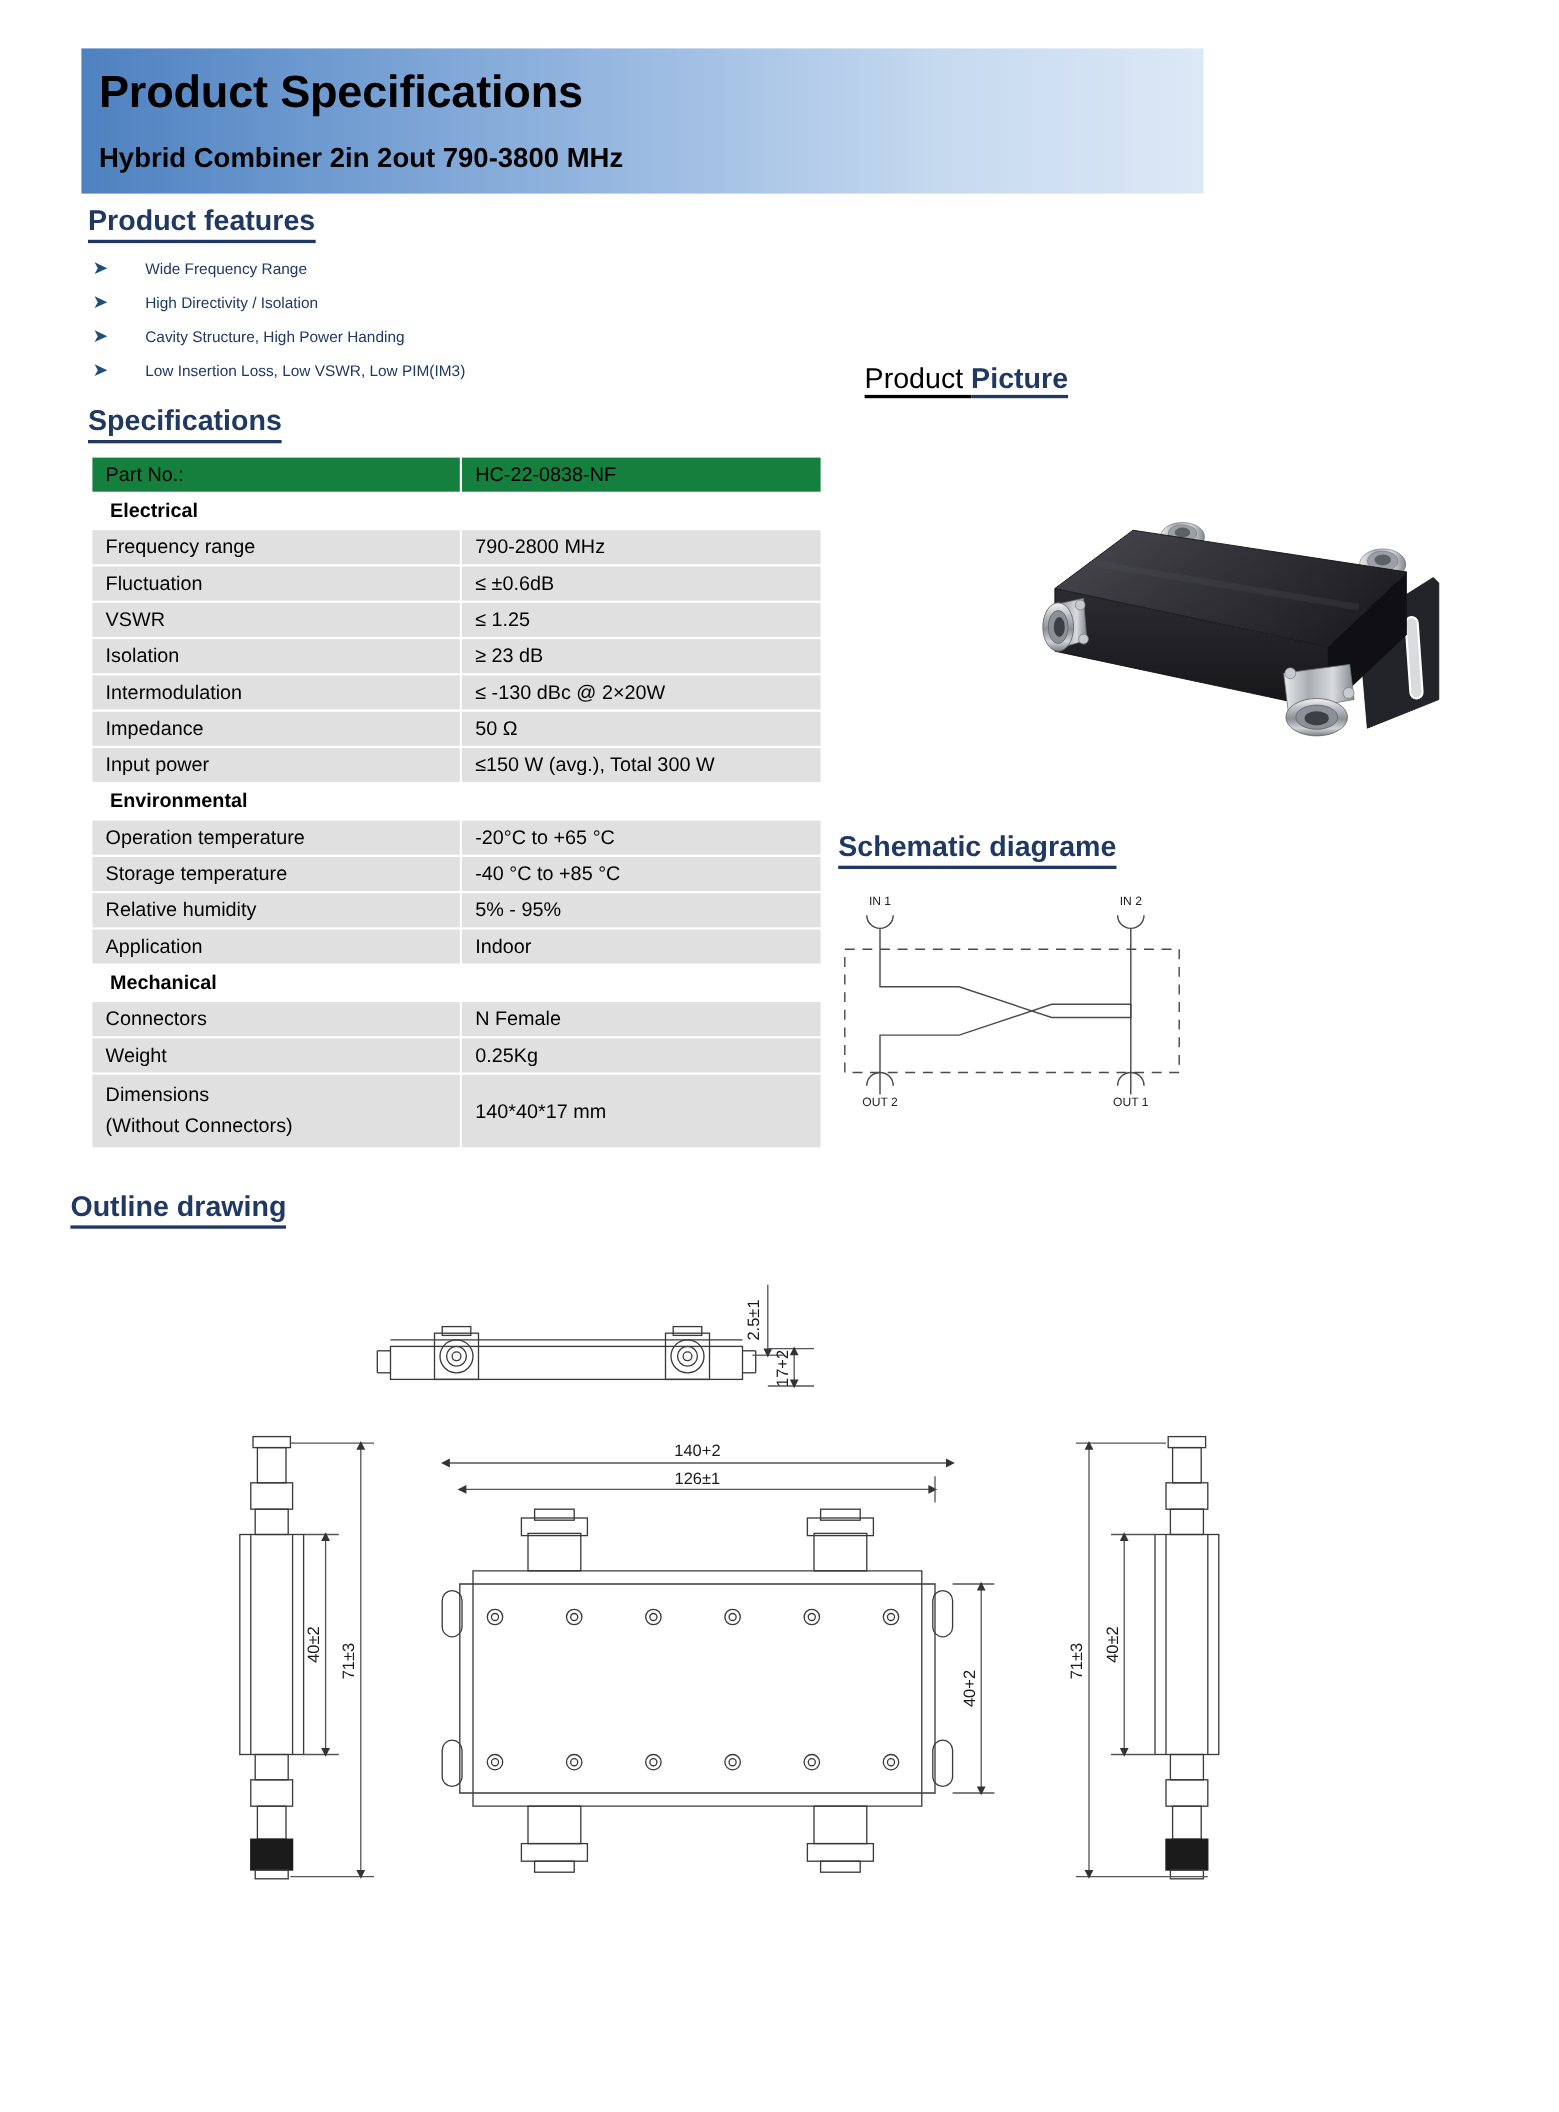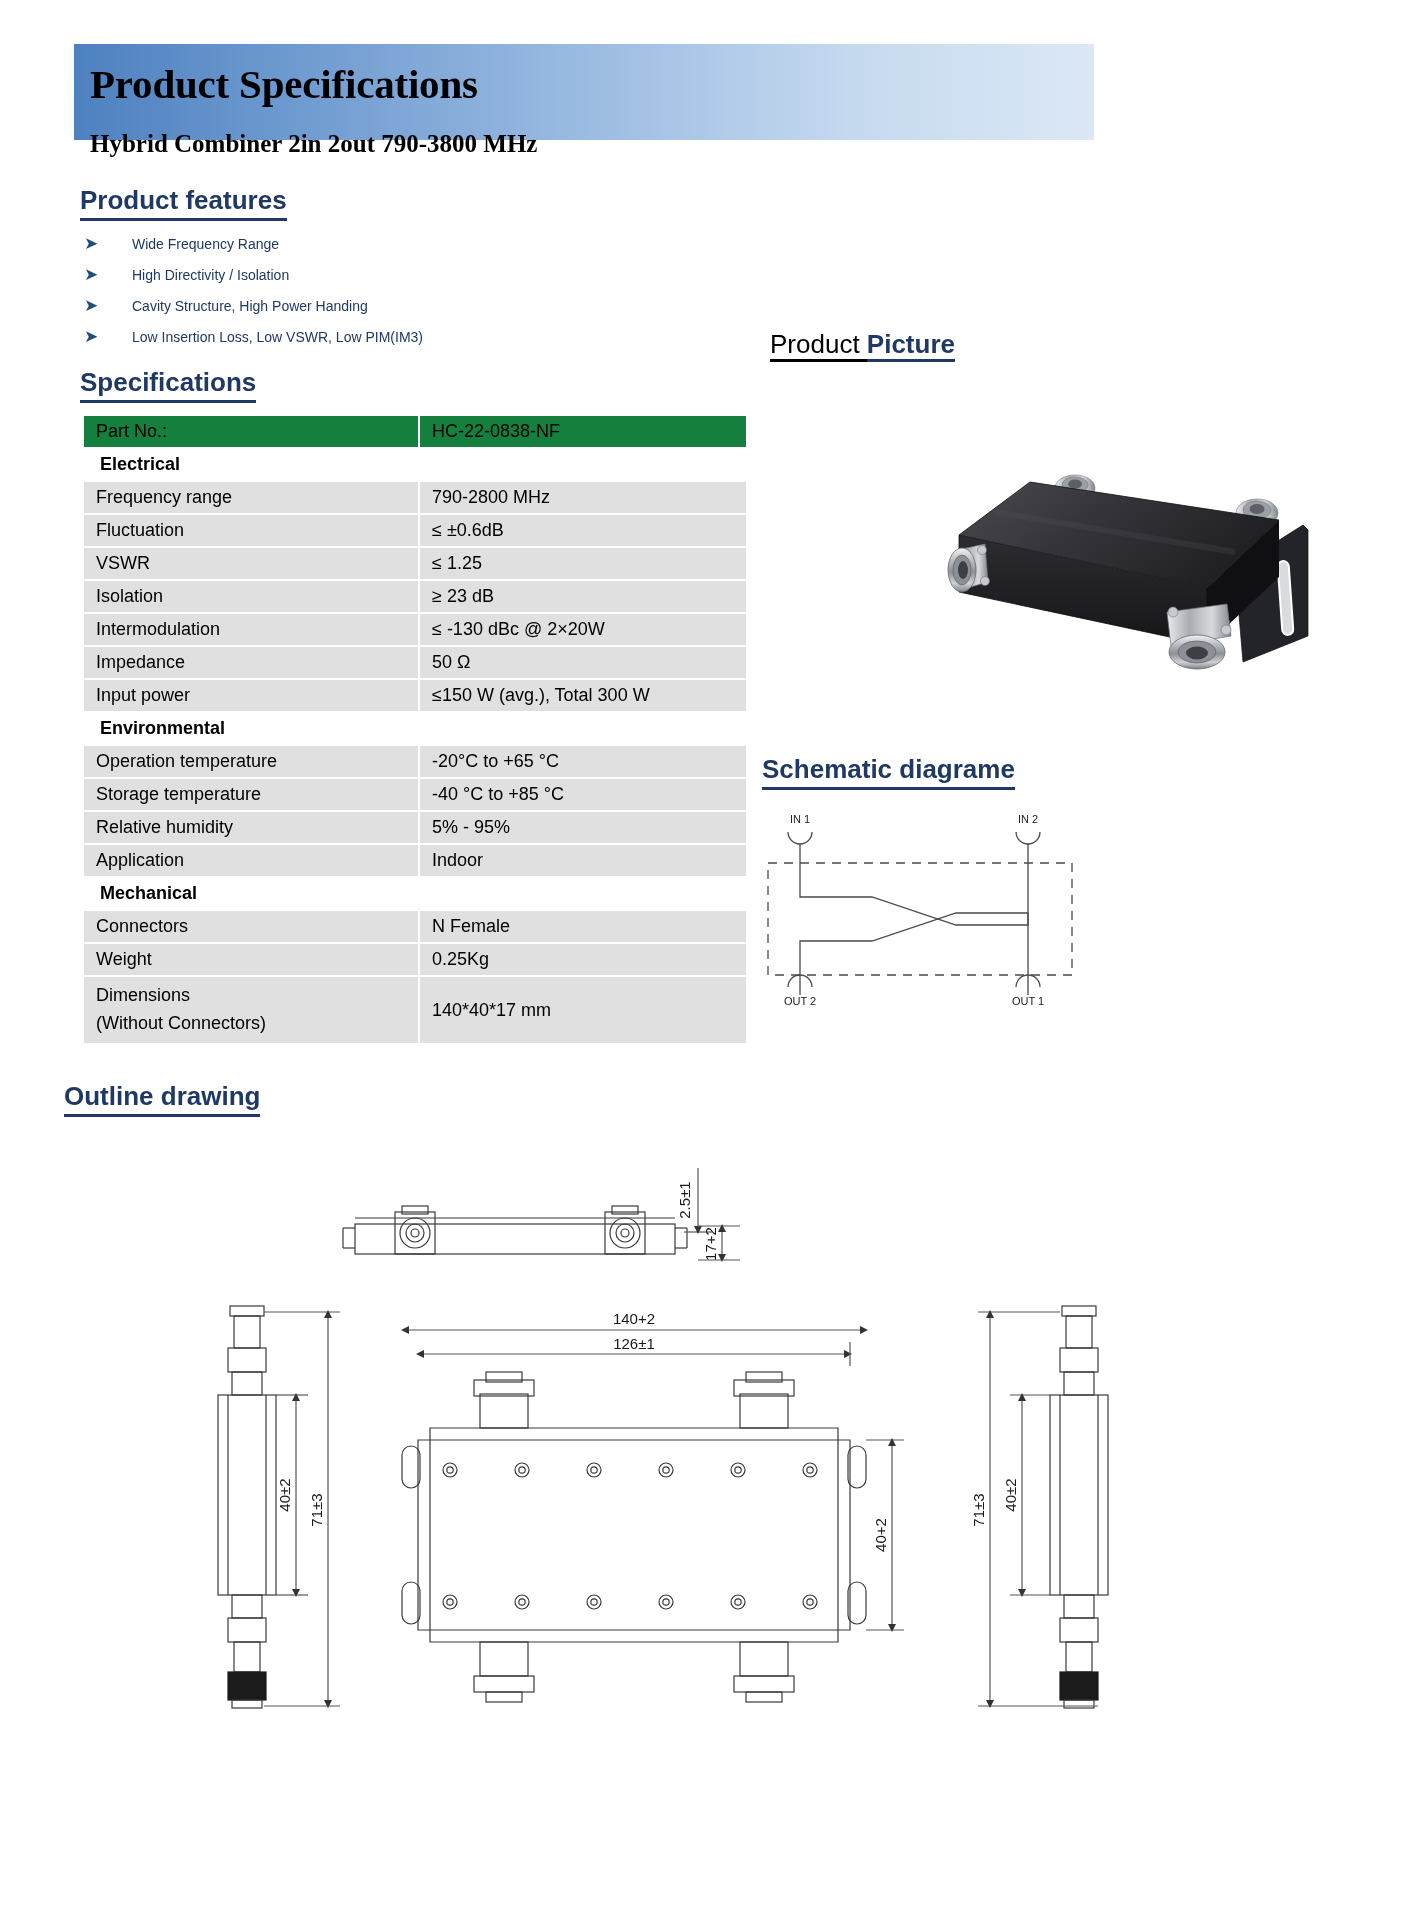--- a/index.html
+++ b/index.html
@@ -8,23 +8,22 @@
     width:1417px; height:1920px;
     background:#ffffff;
     font-family:"Liberation Sans", sans-serif;
     color:#000;
     position:relative;
     overflow:hidden;
   }
 
   
   .banner{
-    position:absolute; left:74px; top:44px; width:1020px; height:96px;
+    position:absolute; left:74px; top:44px; width:1020px; height:132px;
     background:linear-gradient(to right,#4e81c0 0%,#6f9bd0 22%,#9ebde3 52%,#c5d9ef 76%,#dce8f6 100%);
-    font-family:Liberation Serif, serif;
   }
   .banner-title{
     position:absolute; left:16px; top:16px;
     font-size:41px; font-weight:bold; letter-spacing:-0.2px;
     color:#000;
   }
   .banner-sub{
     position:absolute; left:16px; top:86px;
     font-size:25px; font-weight:bold; color:#000;
   }
@@ -32,21 +31,21 @@
   
   .sec-head{
     position:absolute;
     font-size:26px; font-weight:bold; color:#1f3864;
     padding-bottom:2px;
     border-bottom:3px solid #1f3864;
     line-height:1.15;
     white-space:nowrap;
   }
   .sec-head.mix .part-a{ color:#000; font-weight:normal; }
-  .sec-head.mix { border-bottom:none; }
+  .sec-head.mix { border-bottom:none;margin-left:16px; }
   .sec-head.mix .ul-a{ border-bottom:3px solid #000; }
   .sec-head.mix .ul-b{ border-bottom:3px solid #1f3864; }
 
   #h-features{ left:80px; top:186px; }
   #h-specs   { left:80px; top:368px; }
   #h-outline { left:64px; top:1082px; }
   #h-schem   { left:762px; top:755px; }
   #h-picture { left:770px; top:330px; }
 
   

